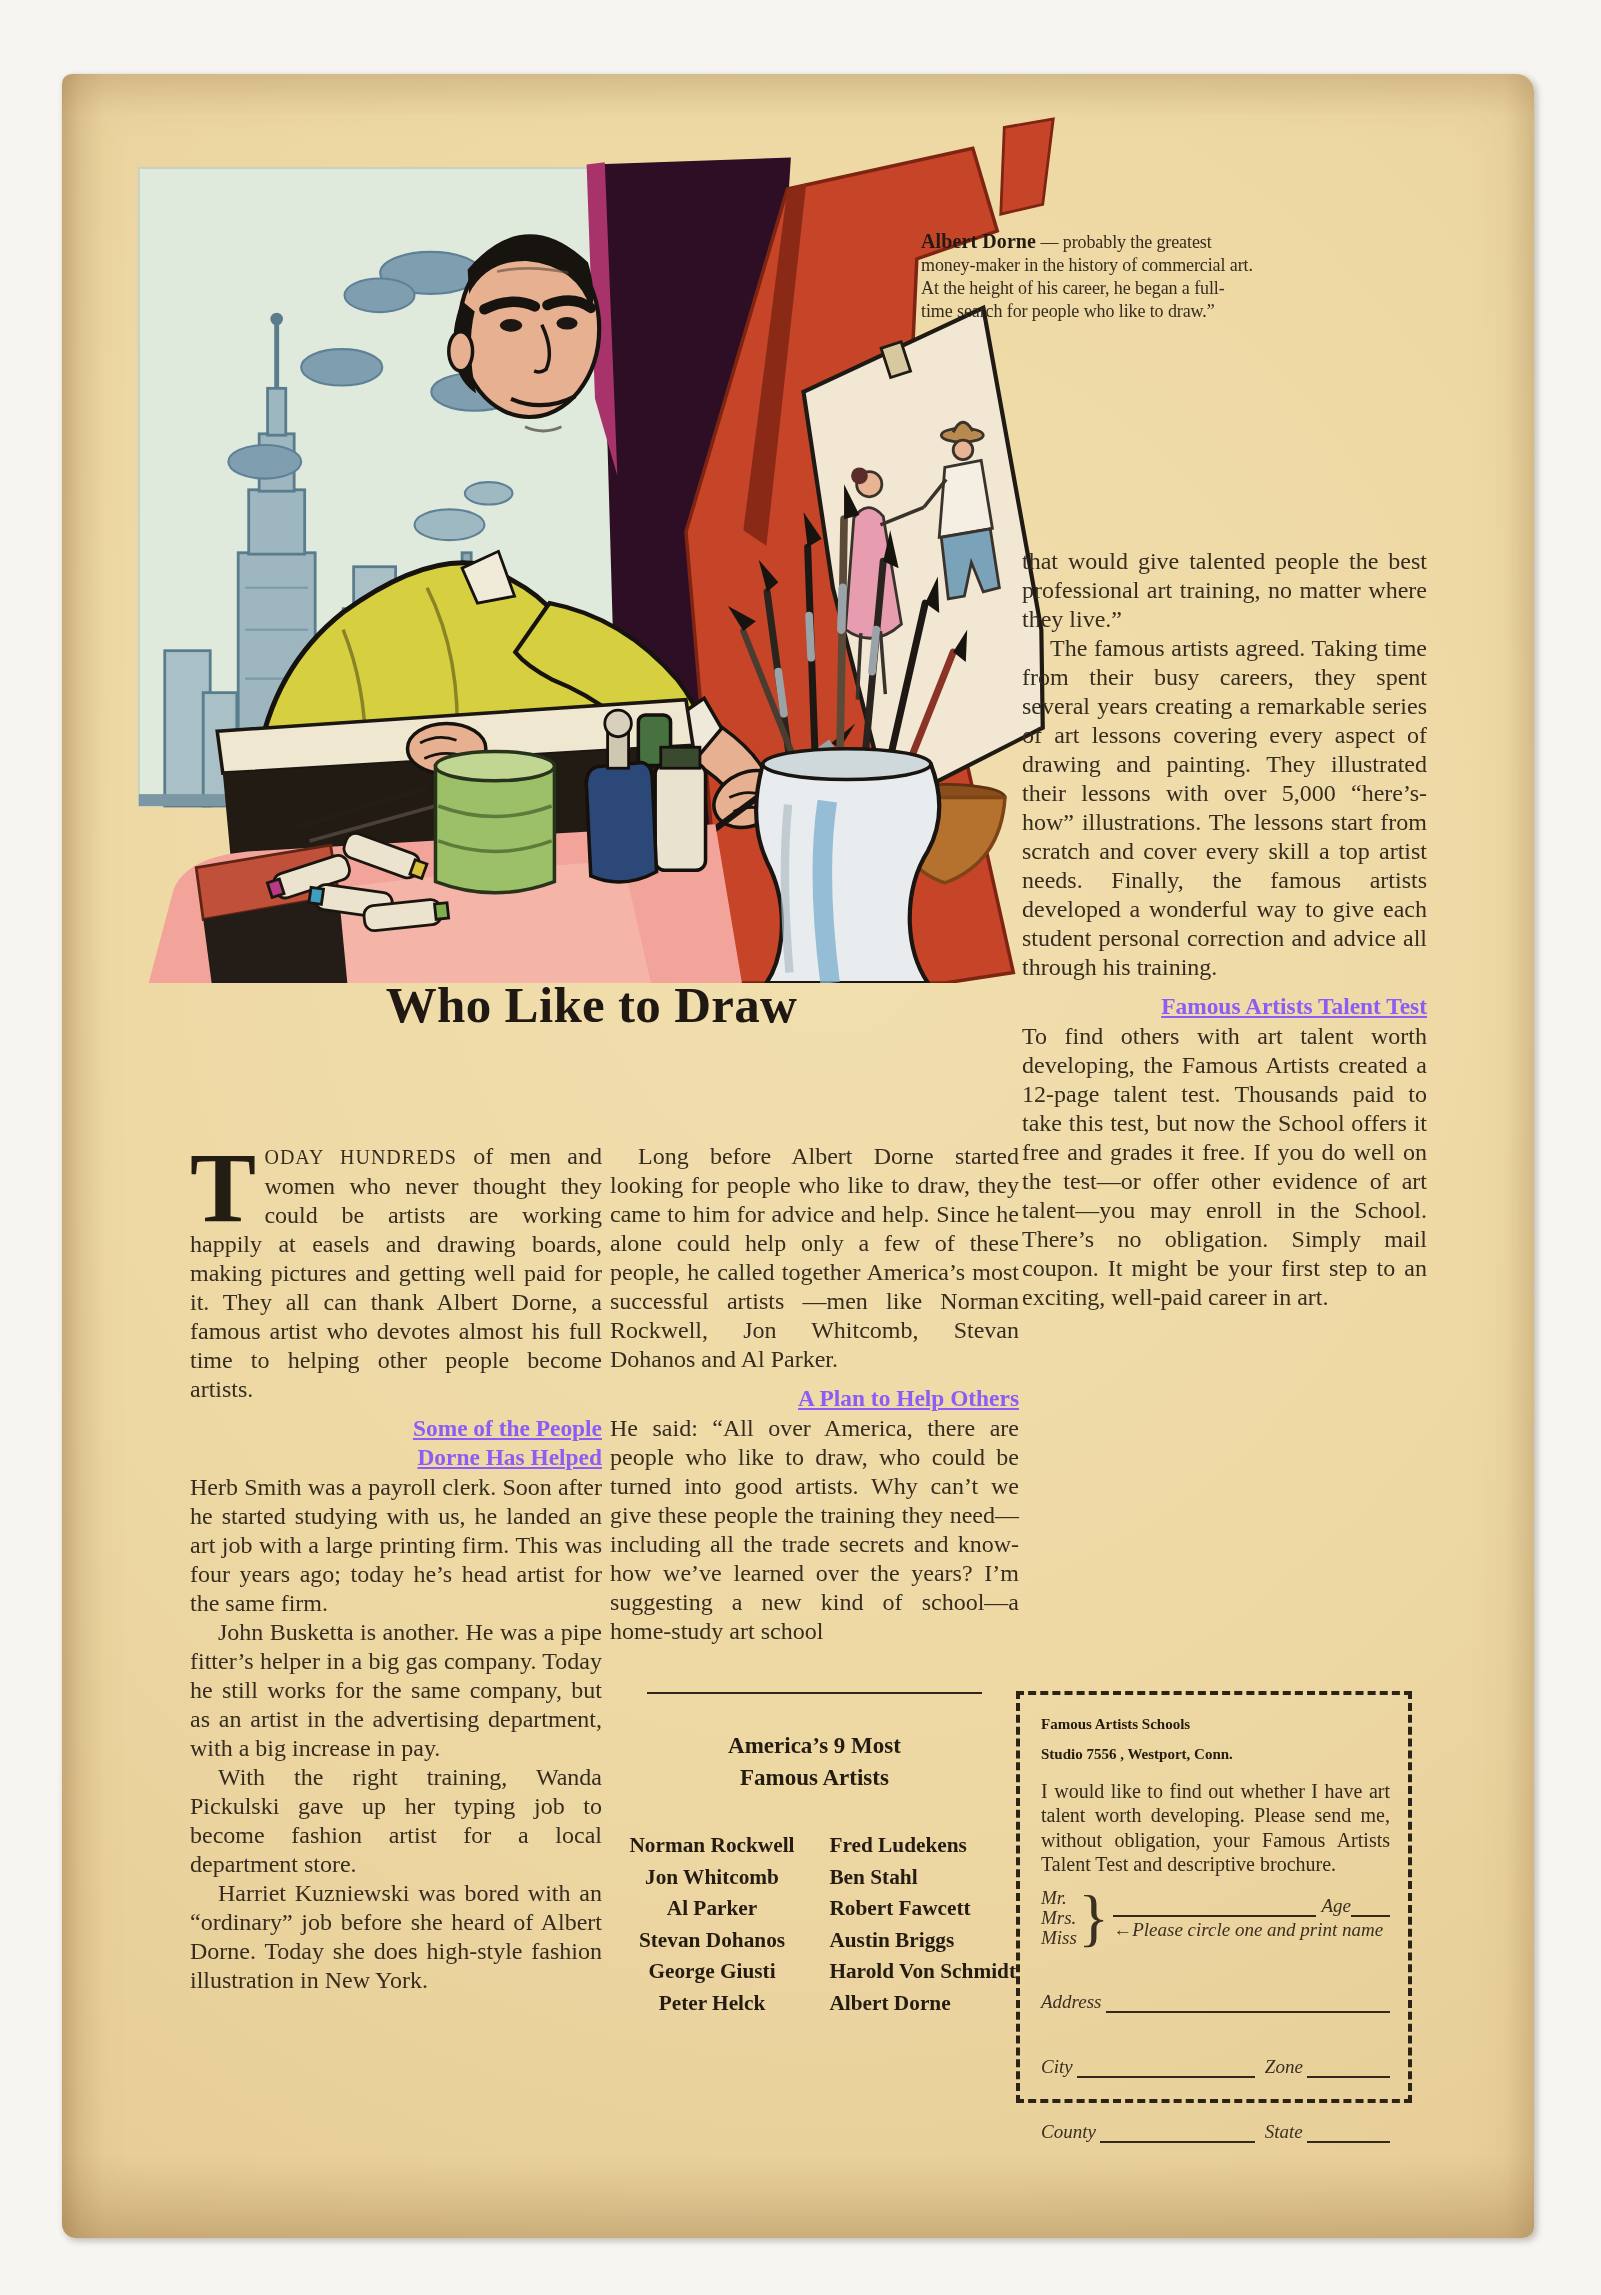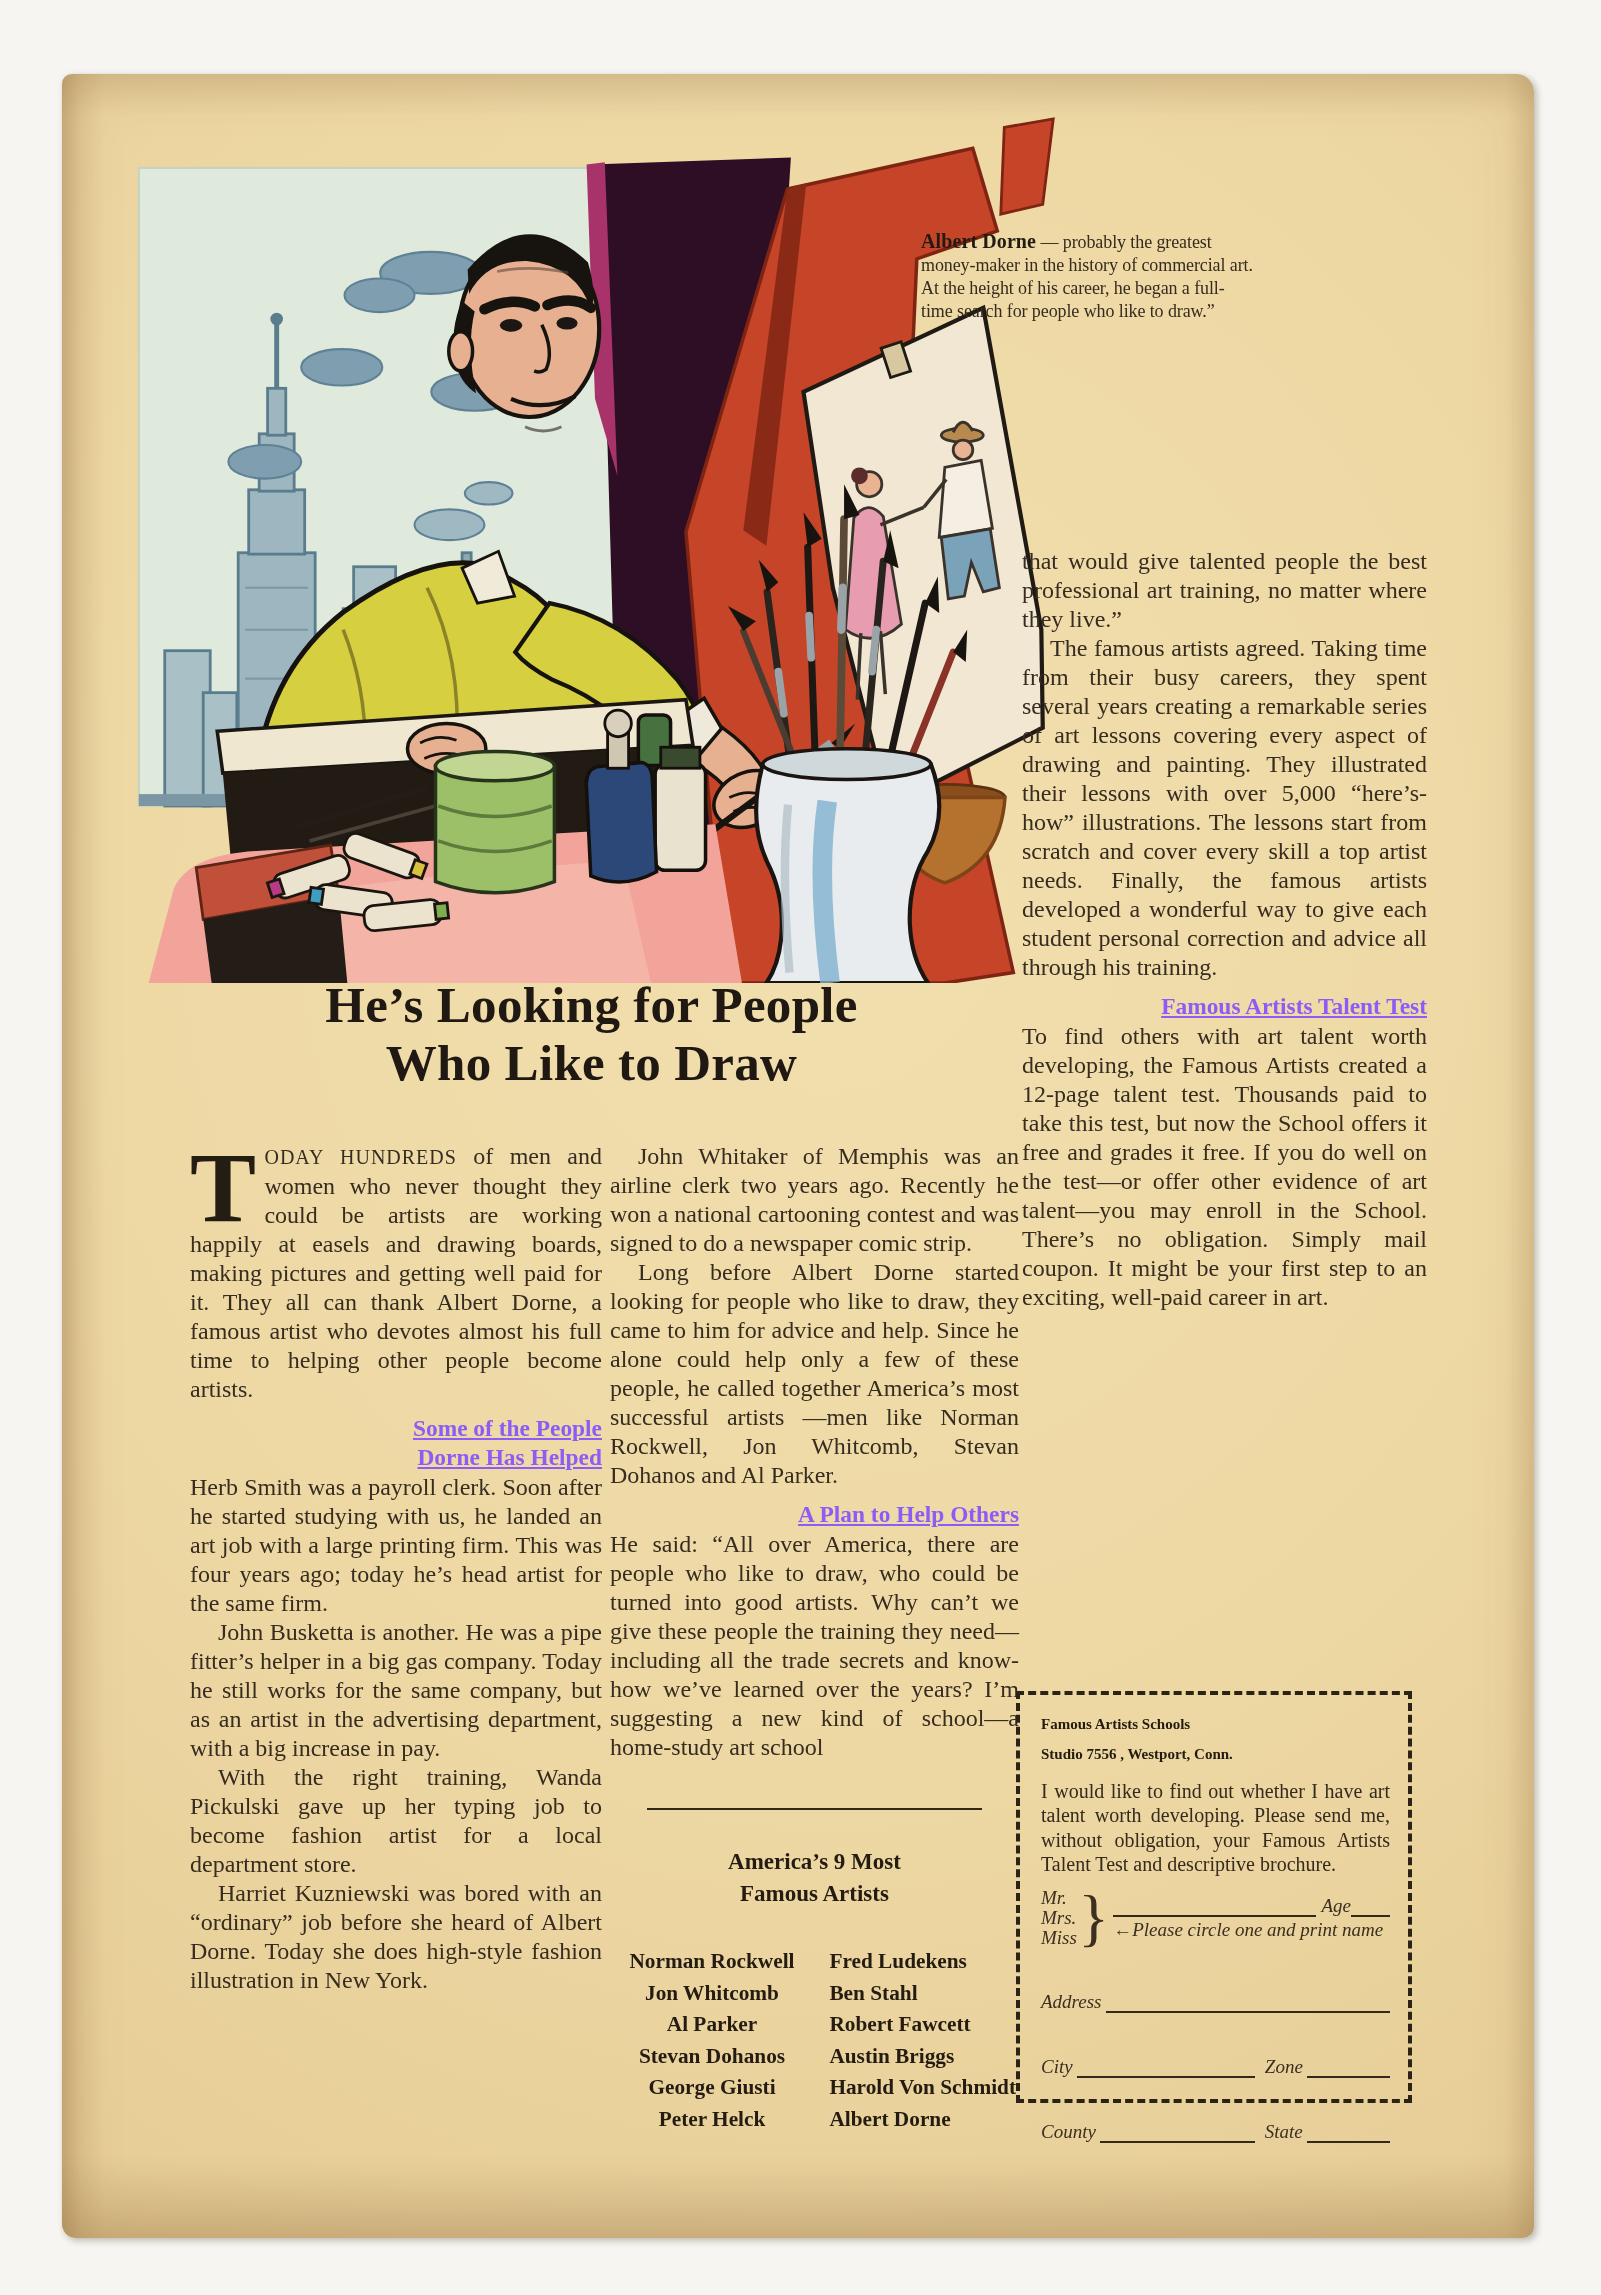--- a/index.html
+++ b/index.html
@@ -275,38 +275,36 @@
       <path d="M992 1005 Q976 1110 996 1265" stroke="#7fb3d0" stroke-width="28" fill="none" opacity=".8"></path>
       <path d="M936 1010 Q926 1110 938 1250" stroke="#aebfc6" stroke-width="12" fill="none" opacity=".7"></path>
     </g>
   </svg>
 
   <div class="caption">
     <b>Albert Dorne</b><span> — probably the greatest money-maker in the history of commercial art. At the height of his career, he began a full-time search for people who like to draw.”</span>
   </div>
 
   <div class="headline">
-    <div>He’s Looking for People</div>
     <div>Who Like to Draw</div>
   </div>
 
   <div class="col" id="col1">
     <p><span class="dropcap">T</span><span class="leadcaps">ODAY HUNDREDS</span><span> of men and women who never thought they could be artists are working happily at easels and drawing boards, making pictures and getting well paid for it. They all can thank Albert Dorne, a famous artist who devotes almost his full time to helping other people become artists.</span></p>
     <div class="subhead">
       <div>Some of the People</div>
       <div>Dorne Has Helped</div>
     </div>
     <p>Herb Smith was a payroll clerk. Soon after he started studying with us, he landed an art job with a large printing firm. This was four years ago; today he’s head artist for the same firm.</p>
     <p class="ind">John Busketta is another. He was a pipe fitter’s helper in a big gas company. Today he still works for the same company, but as an artist in the advertising department, with a big increase in pay.</p>
     <p class="ind">With the right training, Wanda Pickulski gave up her typing job to become fashion artist for a local department store.</p>
     <p class="ind">Harriet Kuzniewski was bored with an “ordinary” job before she heard of Albert Dorne. Today she does high-style fashion illustration in New York.</p>
   </div>
 
   <div class="col" id="col2">
-    <p class="ind">John Whitaker of Memphis was an airline clerk two years ago. Recently he won a national cartooning contest and was signed to do a newspaper comic strip.</p>
     <p class="ind">Long before Albert Dorne started looking for people who like to draw, they came to him for advice and help. Since he alone could help only a few of these people, he called together America’s most successful artists —men like Norman Rockwell, Jon Whitcomb, Stevan Dohanos and Al Parker.</p>
     <div class="subhead">A Plan to Help Others</div>
     <p>He said: “All over America, there are people who like to draw, who could be turned into good artists. Why can’t we give these people the training they need—including all the trade secrets and know-how we’ve learned over the years? I’m suggesting a new kind of school—a home-study art school</p>
     <hr class="rule">
     <div class="famous-title">
       <div>America’s 9 Most</div>
       <div>Famous Artists</div>
     </div>
     <div class="artists">
       <div class="l">Norman Rockwell</div>

